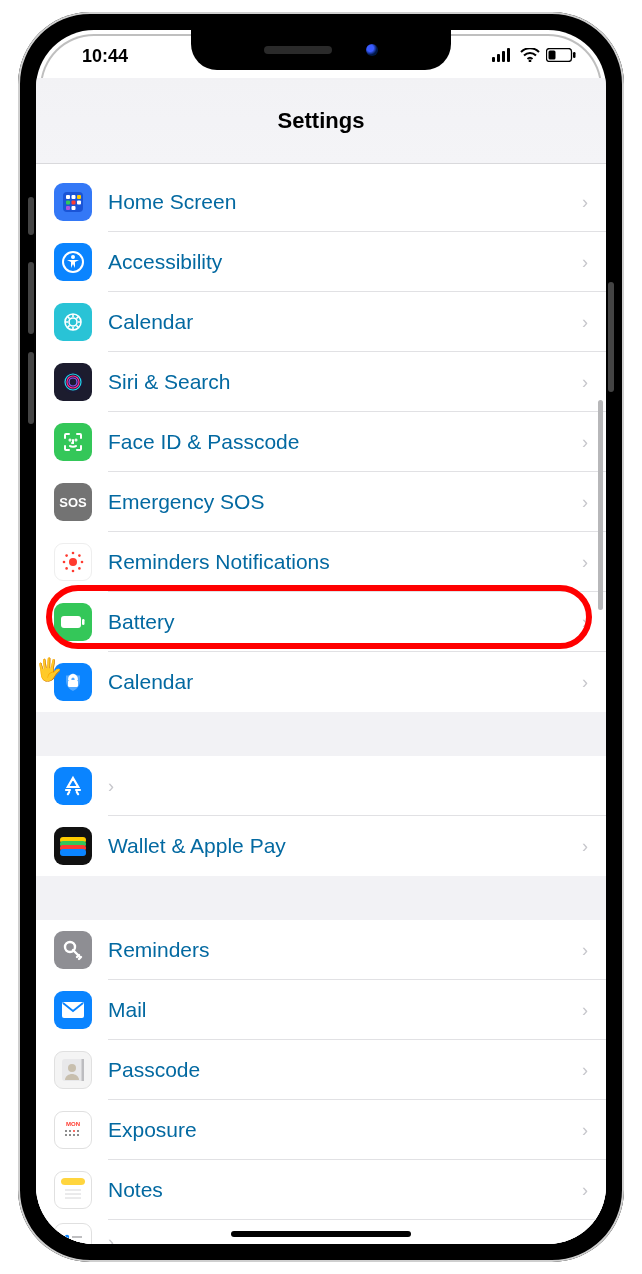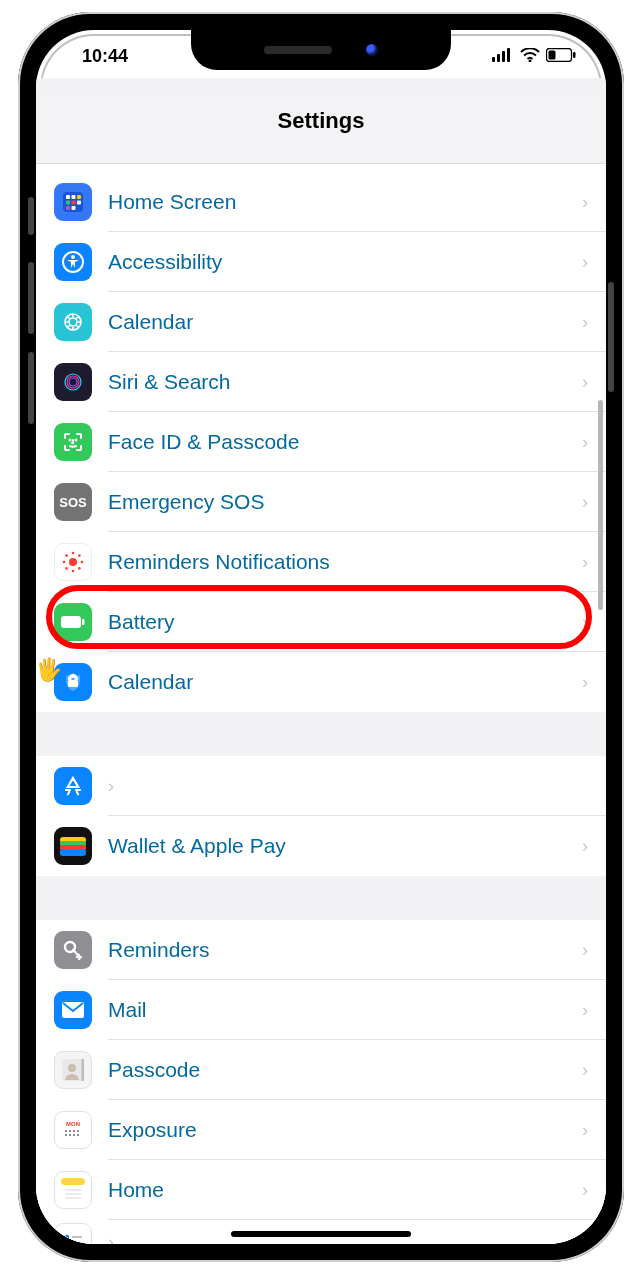--- a/index.html
+++ b/index.html
@@ -432,21 +432,21 @@
         <div class="row">
           <div class="icon i-notes">
               <svg width="26" height="26" viewBox="0 0 26 26">
                 <rect x="1" y="1" width="24" height="24" rx="4" fill="#fff"></rect>
                 <rect x="1" y="1" width="24" height="7" rx="4" fill="#ffd53e"></rect>
                 <line x1="5" y1="13" x2="21" y2="13" stroke="#d6d6d8"></line>
                 <line x1="5" y1="17" x2="21" y2="17" stroke="#d6d6d8"></line>
                 <line x1="5" y1="21" x2="21" y2="21" stroke="#d6d6d8"></line>
               </svg>
             </div>
-          <span class="label">Home</span>
+          <span class="label">Notes</span>
           <span class="chev">›</span>
             <div class="sep"></div>
         </div>
         <div class="row" style="height:44px">
           <div class="icon i-rem">
               <svg width="26" height="26" viewBox="0 0 26 26">
                 <rect x="1" y="1" width="24" height="24" rx="4" fill="#fff"></rect>
                 <circle cx="7" cy="8" r="2.2" fill="#0a84ff"></circle>
                 <circle cx="7" cy="14" r="2.2" fill="#ff3b30"></circle>
                 <circle cx="7" cy="20" r="2.2" fill="#ff9500"></circle>

